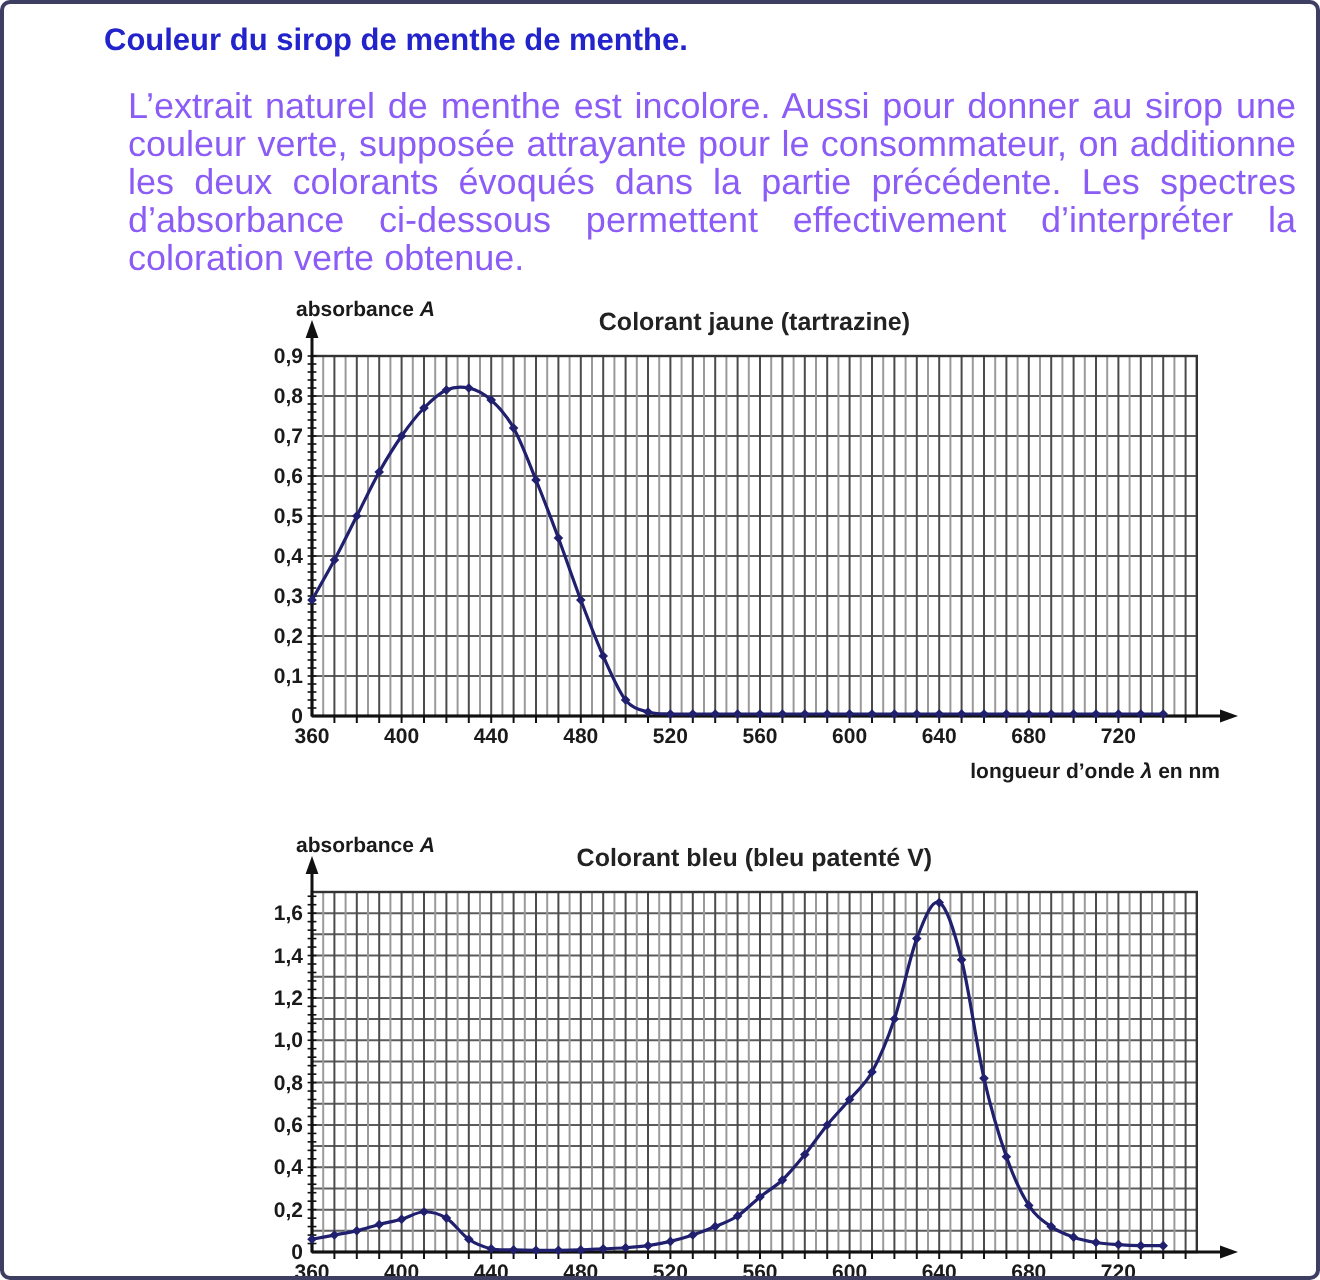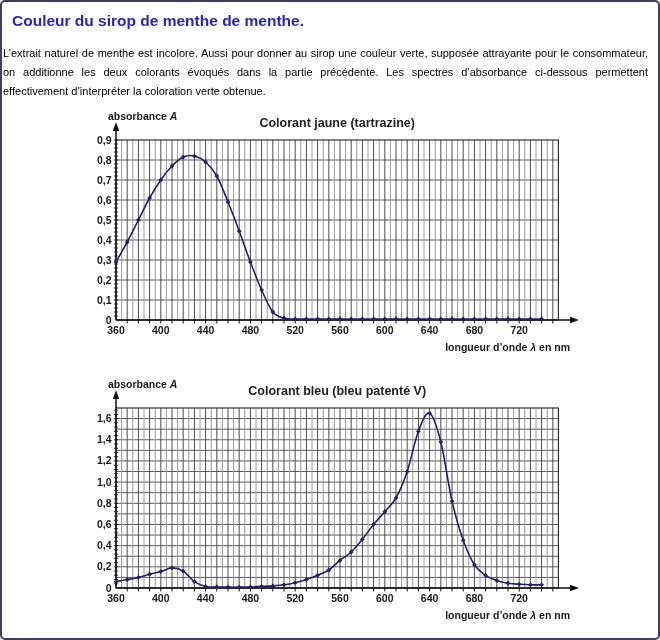--- a/index.html
+++ b/index.html
@@ -6,34 +6,35 @@
   .page{
     position:relative;
     width:660px;height:640px;
     box-sizing:border-box;
     border:2px solid #3e3e63;
     border-radius:5px;
     background:#fff;
     overflow:hidden;
     font-family:"Liberation Sans", sans-serif;
     color:#1a1a1a;
+    padding-left:40px;
   }
   .page-title{
     margin:9px 10px 0 10px;
     font-size:15.5px;
     line-height:20px;
     font-weight:bold;
     color:#2323cc;
   }
   .intro{
-    margin:13px 10px 0 1px;
-    font-size:11px;
+    margin:13px 10px 0 22px;
+    font-size:18px;
     line-height:19px;
     text-align:justify;
-    color:#000000;
+    color:#8b5cf6;
   }
   .chart-wrap{margin-left:84px;}
   .chart-wrap.first{margin-top:9px;}
   .chart-wrap.second{margin-top:19px;}
   svg{display:block;font-family:"Liberation Sans", sans-serif;}
 </style>
 </head>
 <body>
 
 <div class="page">

